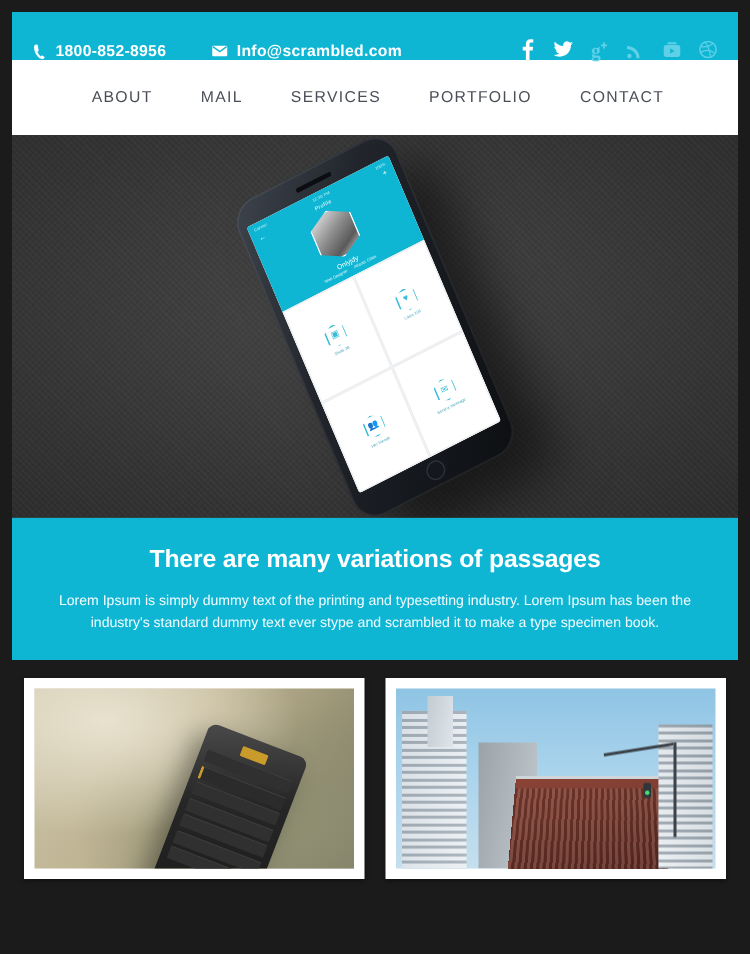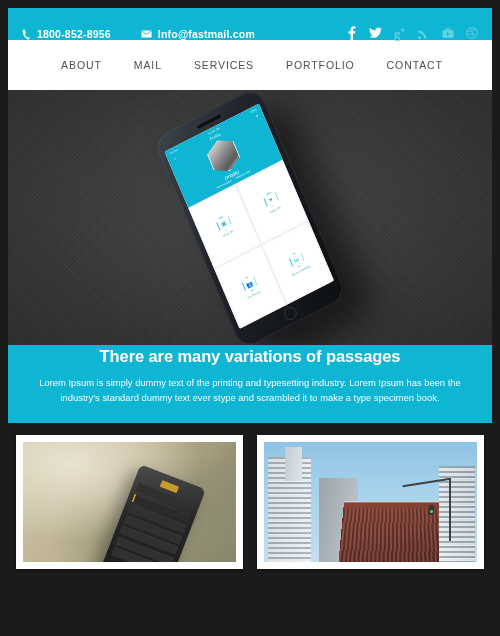--- a/index.html
+++ b/index.html
@@ -167,21 +167,21 @@
     border:.9px solid #39bcd8;
     clip-path:polygon(50% 0%,100% 25%,100% 75%,50% 100%,0% 75%,0% 25%);
     background:transparent;
   }
   .hex-ic span { font-size:6px; color:#39bcd8; line-height:1; position:relative; }
   .scr-cell-label { font-size:2.8px; color:#4aa6bb; }
 
   
   .banner {
     background:#0fb6d4;
-    padding:2px 26px 18px;
+    padding:19px 26px 18px;
     text-align:center;
     color:#ffffff;
   }
   .banner-title {
     font-size:16.5px; font-weight:bold; letter-spacing:-.1px;
     margin-bottom:10px;
   }
   .banner-body {
     font-size:9.4px; line-height:1.55; color:#f2fdff;
     max-width:430px; margin:0 auto;
@@ -297,21 +297,21 @@
           <span>1800-852-8956</span>
         </div>
 
         <div class="contact-item">
           <span>
             <svg width="11" height="8" viewBox="0 0 11 8" fill="none">
               <rect x="0.5" y="0.5" width="10" height="7" rx="0.6" fill="#ffffff"></rect>
               <path d="M0.9 1.1L5.5 4.4l4.6-3.3" stroke="#0fb6d4" stroke-width="0.9" fill="none"></path>
             </svg>
           </span>
-          <span>Info@fastmail.com</span>
+          <span>Info@scrambled.com</span>
         </div>
 
       </div>
 
       <div class="social-group">
 
         <a class="social-ic">
           <svg width="8" height="14" viewBox="0 0 8 14">
               <path d="M5 14V7.6h2.1l.3-2.4H5V3.6c0-.7.2-1.2 1.2-1.2h1.3V.3C7.3.25 6.5.2 5.6.2 3.8.2 2.6 1.3 2.6 3.3v1.9H.5v2.4h2.1V14H5z" fill="currentColor"></path>
             </svg>

